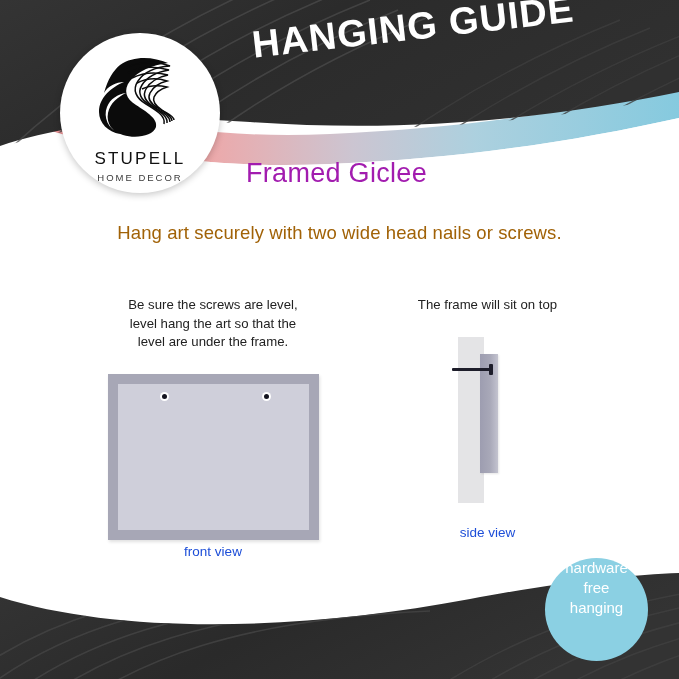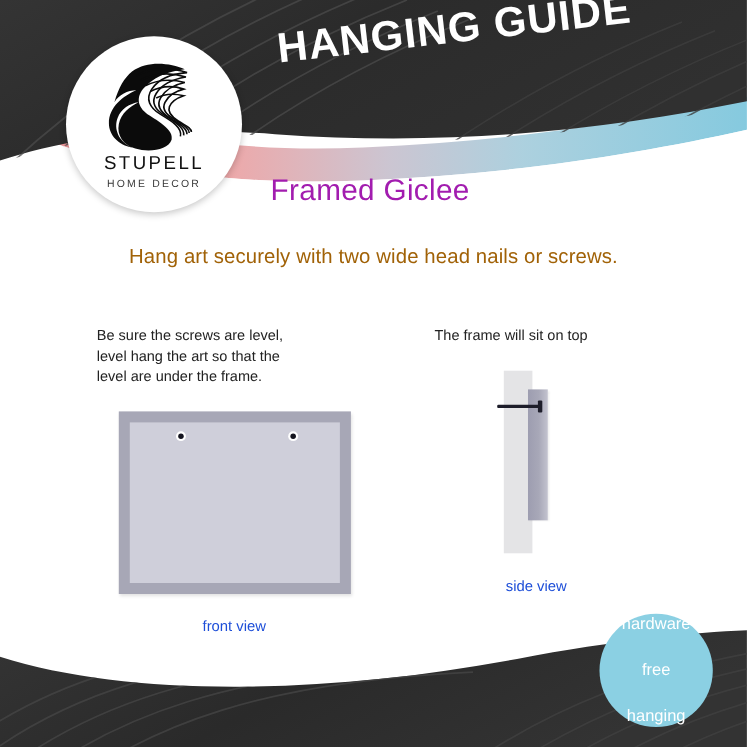--- a/index.html
+++ b/index.html
@@ -17,21 +17,21 @@
   
   .logo-badge{
     position:absolute;left:60px;top:33px;width:160px;height:160px;border-radius:50%;
     background:#ffffff;box-shadow:0 2px 7px rgba(0,0,0,.22);
     display:flex;flex-direction:column;align-items:center;justify-content:flex-start;
     z-index:5;
   }
   .logo-mark{width:100px;height:86px;margin-top:20px;}
   .logo-word{
     font-family:"Liberation Sans",sans-serif;font-size:17px;letter-spacing:2.2px;
-    color:#111;margin-top:0;font-weight:400;
+    color:#111;margin-top:10px;font-weight:400;
   }
   .logo-sub{
     font-family:Liberation Sans, sans-serif;font-size:9.5px;letter-spacing:2.0px;
     color:#3a3a3a;margin-top:3px;font-weight:400;
   }
 
   
   .guide-title{
     position:absolute;left:250px;top:24px;width:360px;
     color:#ffffff;font-size:38px;font-weight:bold;letter-spacing:1px;
@@ -49,21 +49,21 @@
   
   .lead{
     position:absolute;left:0;top:222px;width:679px;text-align:center;
     font-size:18.5px;color:#a16207;font-family:"Liberation Sans",sans-serif;
     letter-spacing:.1px;
   }
 
   
   .panel{position:absolute;}
   .panel-caption{
-    font-size:13.2px;line-height:1.42;color:#222;
+    font-size:13.2px;line-height:1.42;color:#222;text-align:center;
     font-family:"Liberation Sans",sans-serif;
   }
   .view-label{
     font-size:13.5px;color:#1d4ed8;text-align:center;
     font-family:"Liberation Sans",sans-serif;
   }
 
   
   #front-panel{left:88px;top:296px;width:250px;}
   #front-panel .panel-caption{width:250px;}
@@ -78,21 +78,21 @@
   }
   .screw-dot{
     position:absolute;width:9px;height:9px;border-radius:50%;
     background:#ffffff;display:flex;align-items:center;justify-content:center;
   }
   .screw-dot::after{
     content:"";width:5px;height:5px;border-radius:50%;background:#14141f;display:block;
   }
   #screw-left{left:52px;top:18px;}
   #screw-right{left:154px;top:18px;}
-  #front-panel .view-label{margin-top:22px;width:250px;}
+  #front-panel .view-label{margin-top:4px;width:250px;}
 
   
   #side-panel{left:395px;top:296px;width:185px;}
   #side-panel .panel-caption{width:185px;}
   .frame-side{
     position:relative;margin:0 auto;margin-top:22px;width:92px;height:166px;
   }
   .wall-strip{
     position:absolute;left:16px;top:0;width:26px;height:166px;background:#e4e4e6;
   }
@@ -108,21 +108,21 @@
   .screw-head{
     position:absolute;left:47px;top:27px;width:4px;height:11px;background:#1d1d2a;
     border-radius:1px;
   }
   #side-panel .view-label{margin-top:22px;width:185px;}
 
   
   .hw-badge{
     position:absolute;left:545px;top:558px;width:103px;height:103px;border-radius:50%;
     background:#8bd0e3;color:#ffffff;z-index:8;
-    display:flex;flex-direction:column;align-items:center;justify-content:space-between;
+    display:flex;flex-direction:column;align-items:center;justify-content:flex-start;
     font-family:"Liberation Sans",sans-serif;font-size:15px;line-height:1.33;
     text-align:center;
   }
 </style>
 </head>
 <body>
 
 <div id="stage">
 
   <div class="topdeco">

